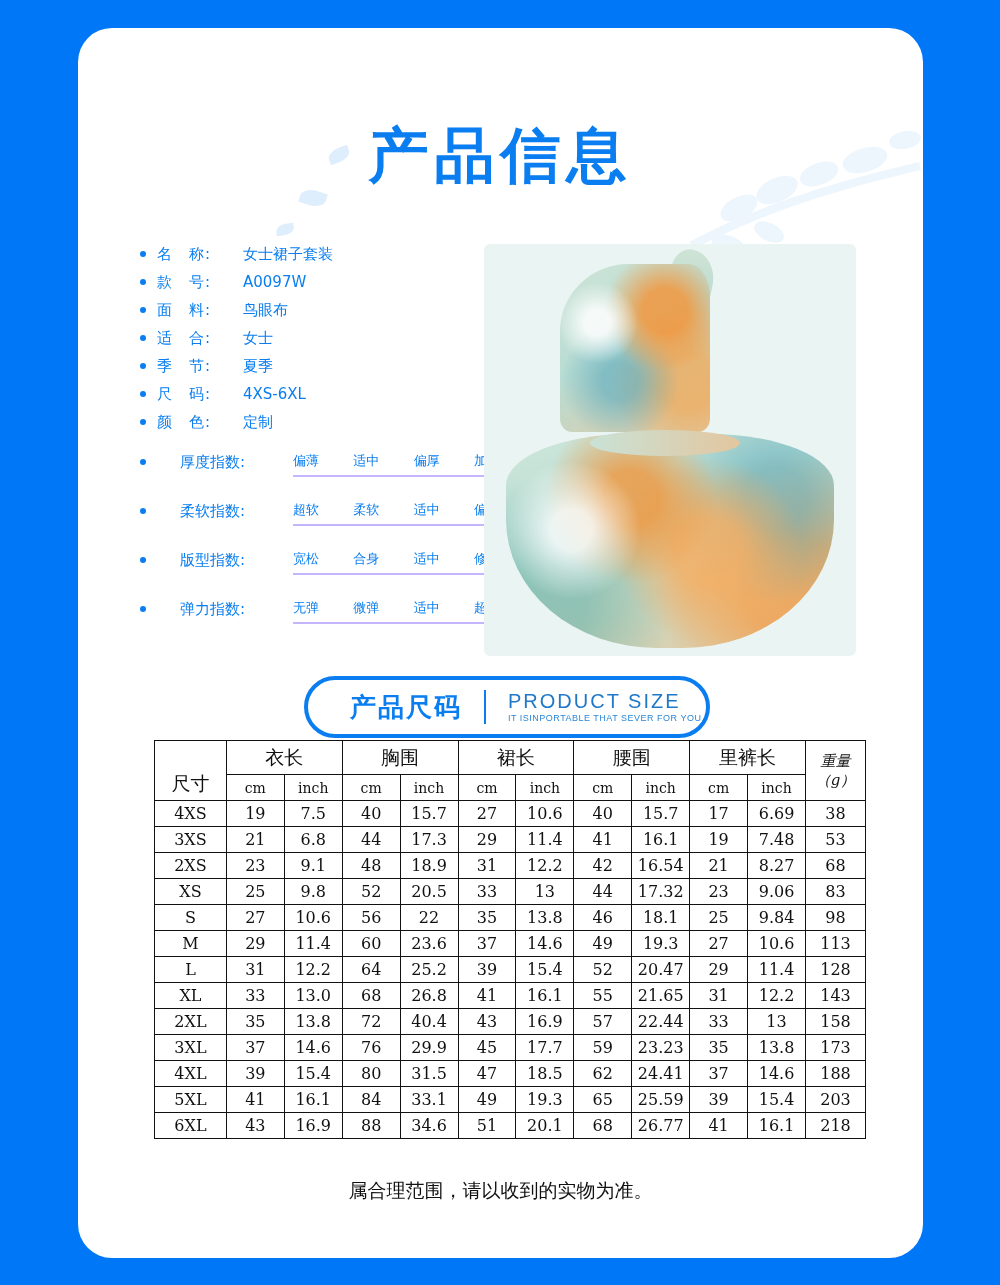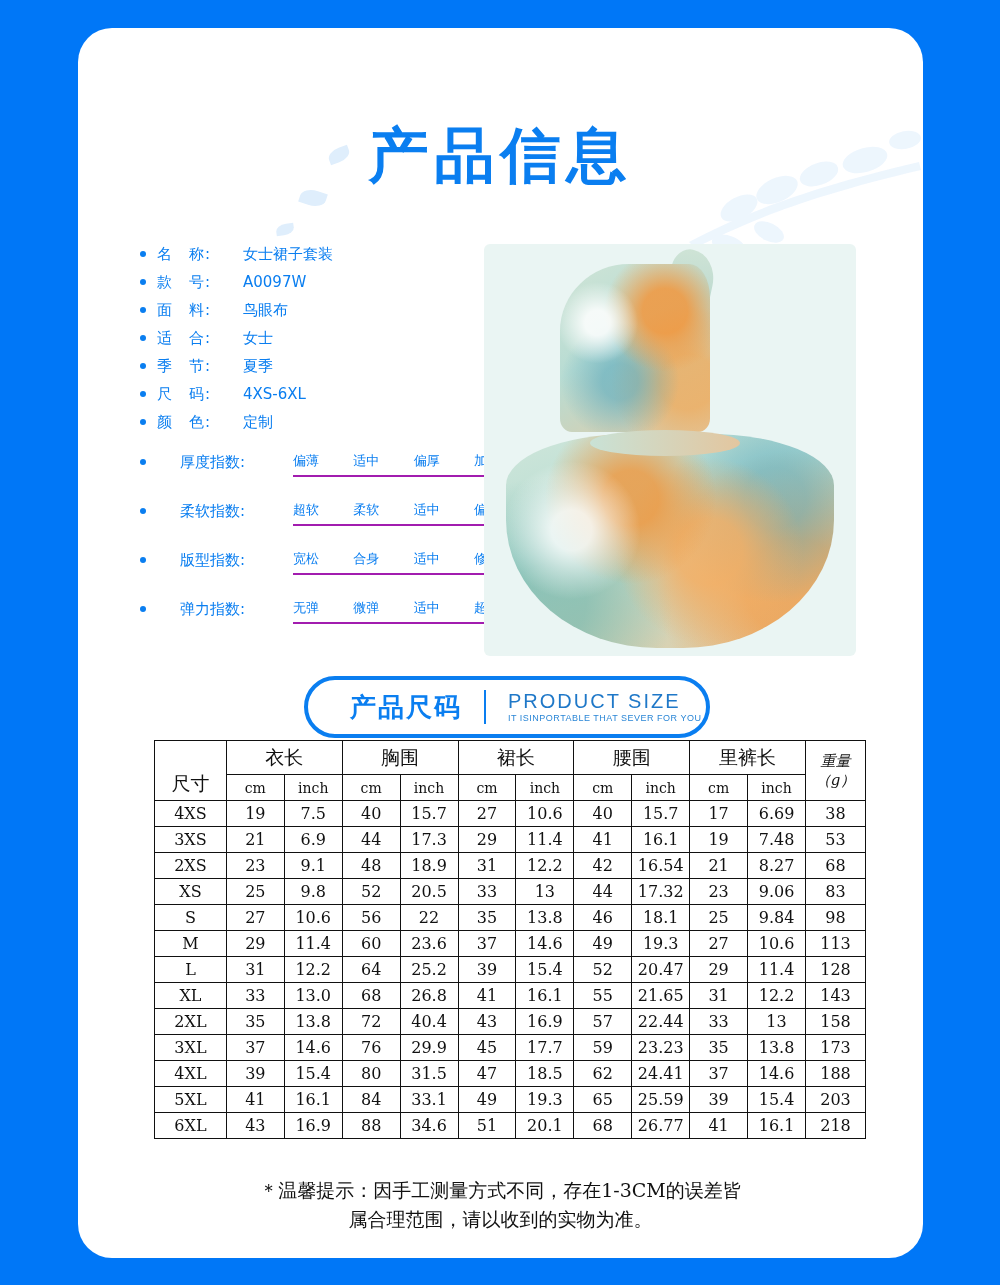--- a/index.html
+++ b/index.html
@@ -94,21 +94,21 @@
   .index-label {
     font-size: 15px;
     color: #0a7ef0;
     width: 90px;
     flex: 0 0 auto;
     font-family: "DejaVu Sans", sans-serif;
     padding-top: 1px;
   }
   .index-opts {
     flex: 1;
-    border-bottom: 2px solid #a21caf;
+    border-bottom: 2px solid #c4b5fd;
     padding-bottom: 5px;
     display: flex;
     justify-content: space-between;
     font-size: 13px;
     color: #0a7ef0;
     font-family: "DejaVu Sans", sans-serif;
   }
 
   
   .product-box {
@@ -399,21 +399,21 @@
         <td>10.6</td>
         <td>40</td>
         <td>15.7</td>
         <td>17</td>
         <td>6.69</td>
         <td>38</td>
       </tr>
       <tr>
         <td>3XS</td>
         <td>21</td>
-        <td>6.9</td>
+        <td>6.8</td>
         <td>44</td>
         <td>17.3</td>
         <td>29</td>
         <td>11.4</td>
         <td>41</td>
         <td>16.1</td>
         <td>19</td>
         <td>7.48</td>
         <td>53</td>
       </tr>
@@ -568,17 +568,16 @@
         <td>68</td>
         <td>26.77</td>
         <td>41</td>
         <td>16.1</td>
         <td>218</td>
       </tr>
     </tbody>
   </table>
 
   <div class="footnote">
-    <div>＊温馨提示：因手工测量方式不同，存在1-3CM的误差皆</div>
     <div>属合理范围，请以收到的实物为准。</div>
   </div>
 
 </div>
 
 </body></html>

